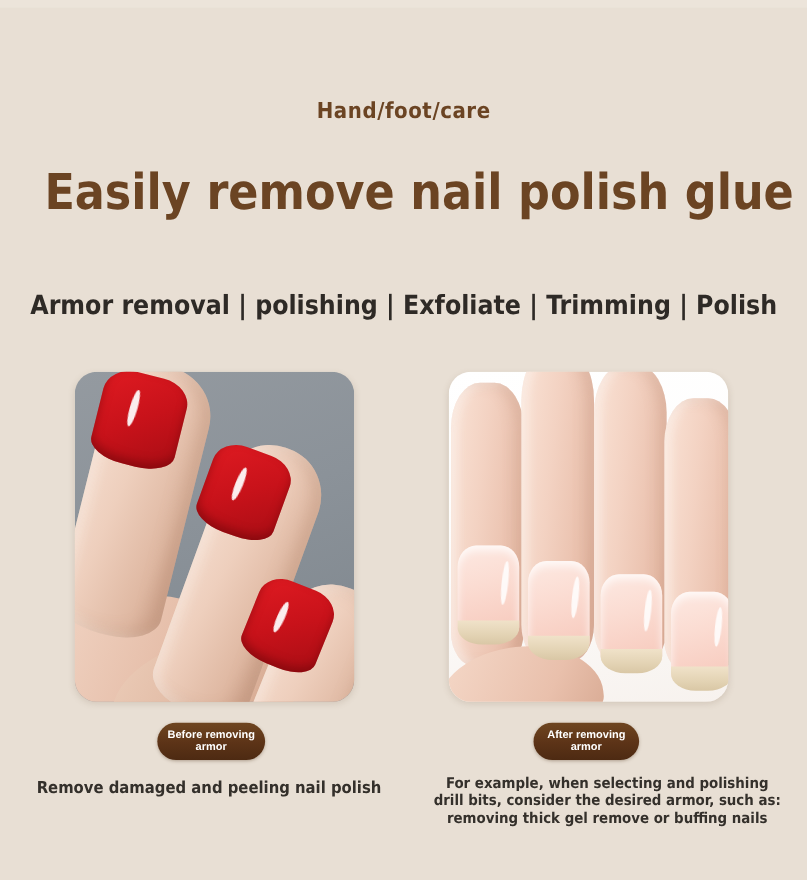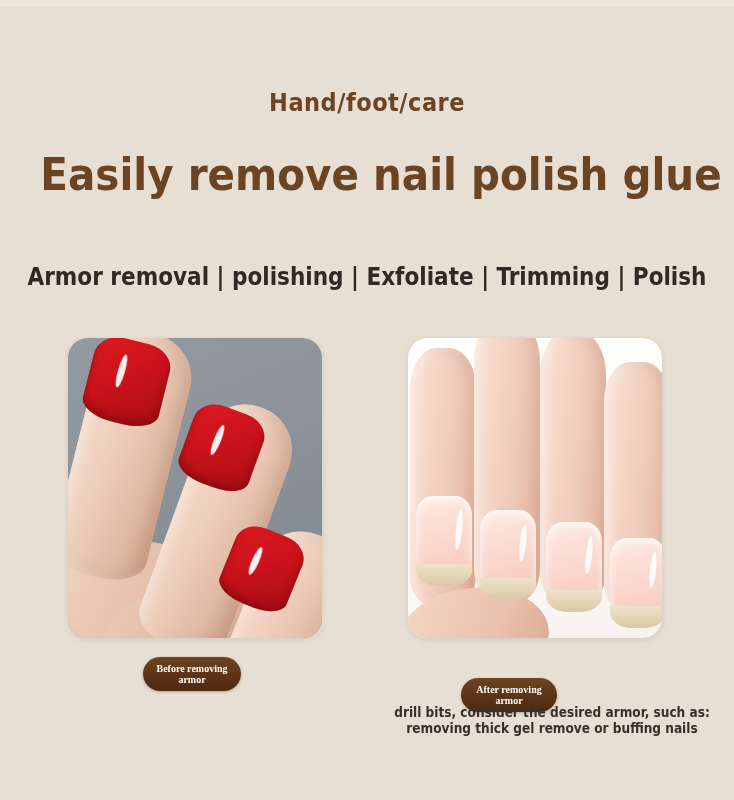--- a/index.html
+++ b/index.html
@@ -29,21 +29,21 @@
 
   
   .eyebrow {
     position: absolute;
     top: 88px;
     left: 0;
     width: 734px;
     text-align: center;
     font-family: "DejaVu Sans Condensed", "Liberation Sans Narrow", "Liberation Sans", sans-serif;
     font-weight: bold;
-    font-size: 25px;
+    font-size: 20px;
     letter-spacing: 0.5px;
     color: #6b4423;
     white-space: nowrap;
   }
   .headline {
     position: absolute;
     top: 148px;
     left: 0;
     width: 730px;
     text-align: center;
@@ -239,34 +239,34 @@
   }
 
   
   .badge {
     position: absolute;
     top: 657px;
     height: 34px;
     border-radius: 17px;
     background: linear-gradient(180deg, #6e4520 0%, #5c3317 55%, #4d2a12 100%);
     color: #ffffff;
-    font-family: Liberation Serif, serif;
+    font-family: Liberation Sans, sans-serif;
     font-weight: bold;
     font-size: 10px;
     line-height: 11px;
     display: flex;
     flex-direction: column;
     align-items: center;
     justify-content: center;
     text-align: center;
     box-shadow: 0 1px 3px rgba(80,55,30,0.35);
   }
   .badge span { display: block; }
   .badge-left  { left: 143px; width: 98px; }
-  .badge-right { left: 461px; width: 96px; margin-top: 21px; }
+  .badge-right { left: 485px; width: 96px; }
 
   
   .caption {
     position: absolute;
     font-family: "DejaVu Sans Condensed", "Liberation Sans Narrow", "Liberation Sans", sans-serif;
     font-weight: bold;
     color: #34302b;
     text-align: center;
   }
   .caption-left {
@@ -338,18 +338,20 @@
 
   <div class="badge badge-left">
     <span>Before removing</span>
     <span>armor</span>
   </div>
   <div class="badge badge-right">
     <span>After removing</span>
     <span>armor</span>
   </div>
 
+  <div class="caption caption-left">Remove damaged and peeling nail polish</div>
   <div class="caption caption-right">
+    <span>For example, when selecting and polishing</span>
     <span>drill bits, consider the desired armor, such as:</span>
     <span>removing thick gel remove or buffing nails</span>
   </div>
 
 </div>
 
 </body></html>

